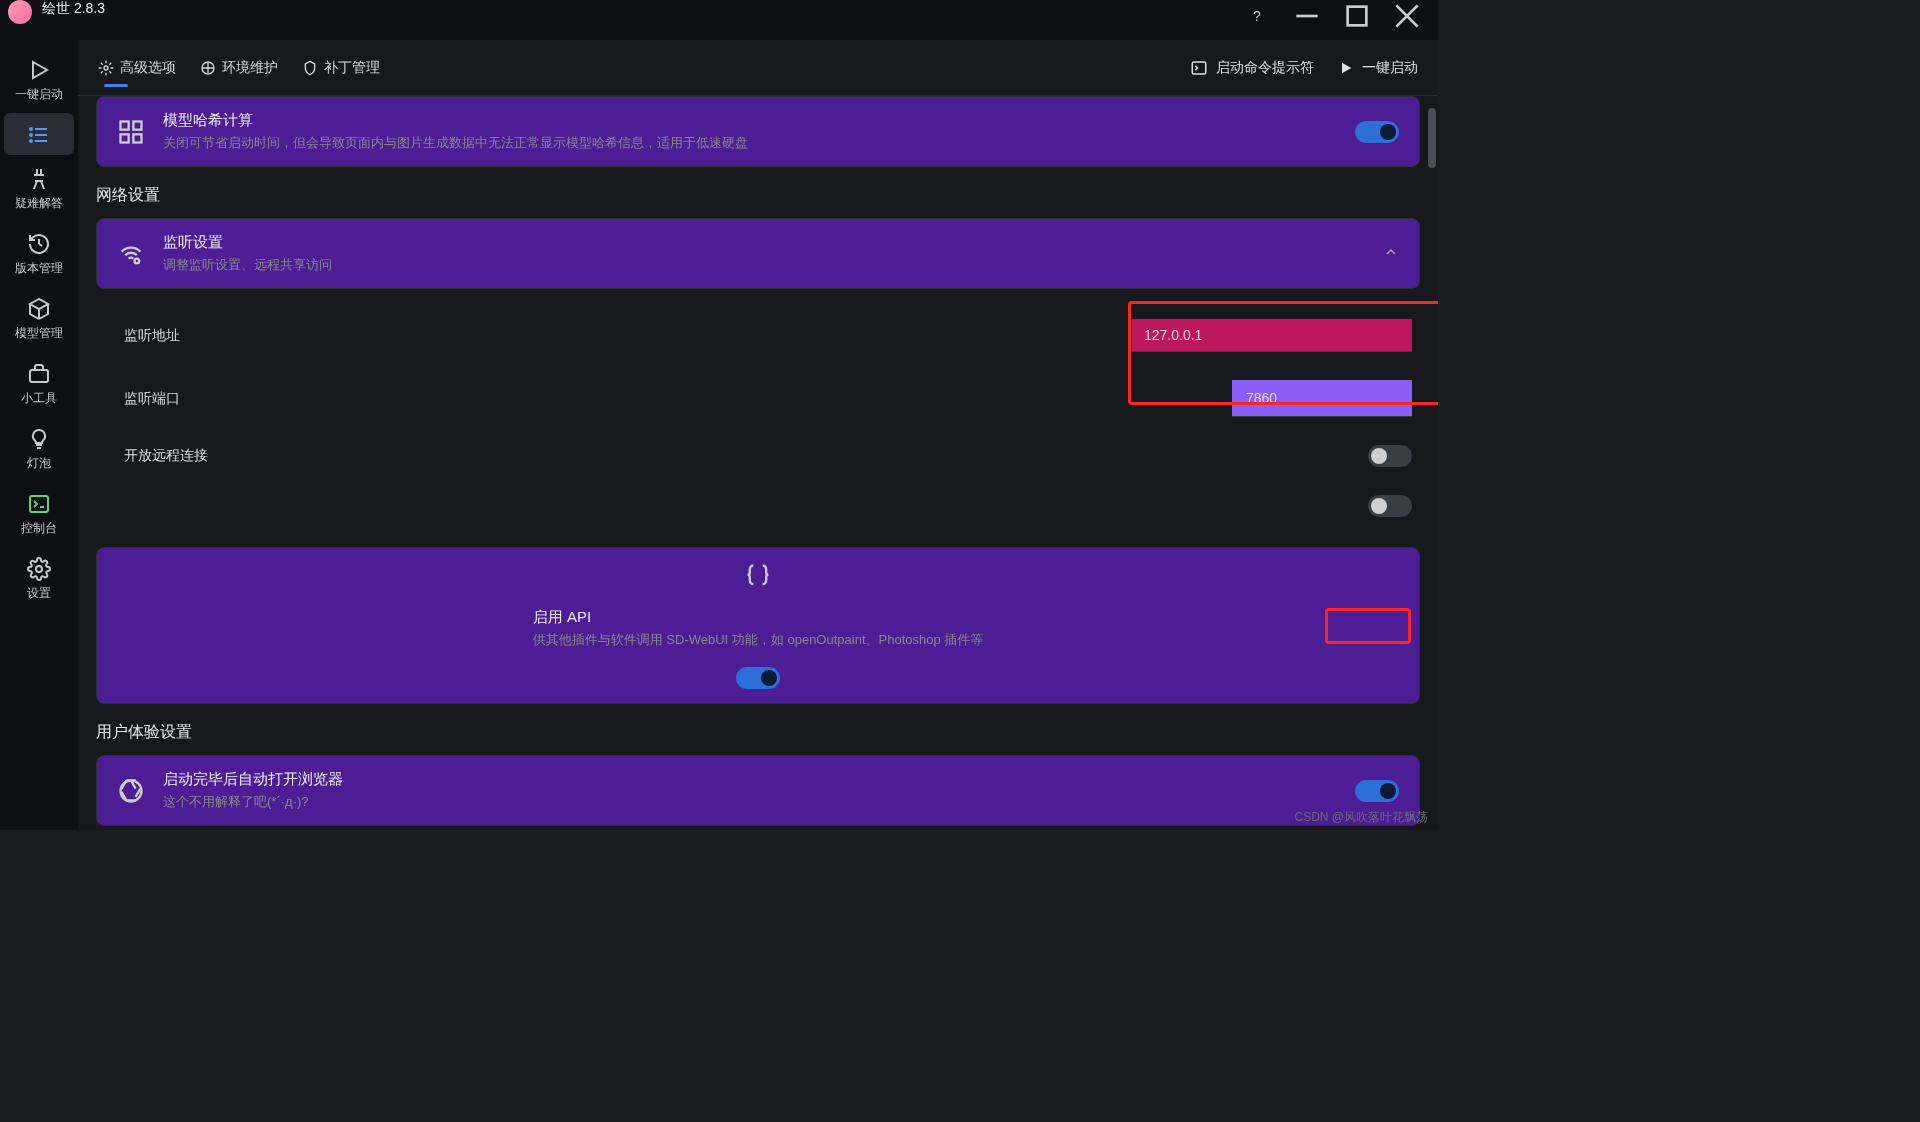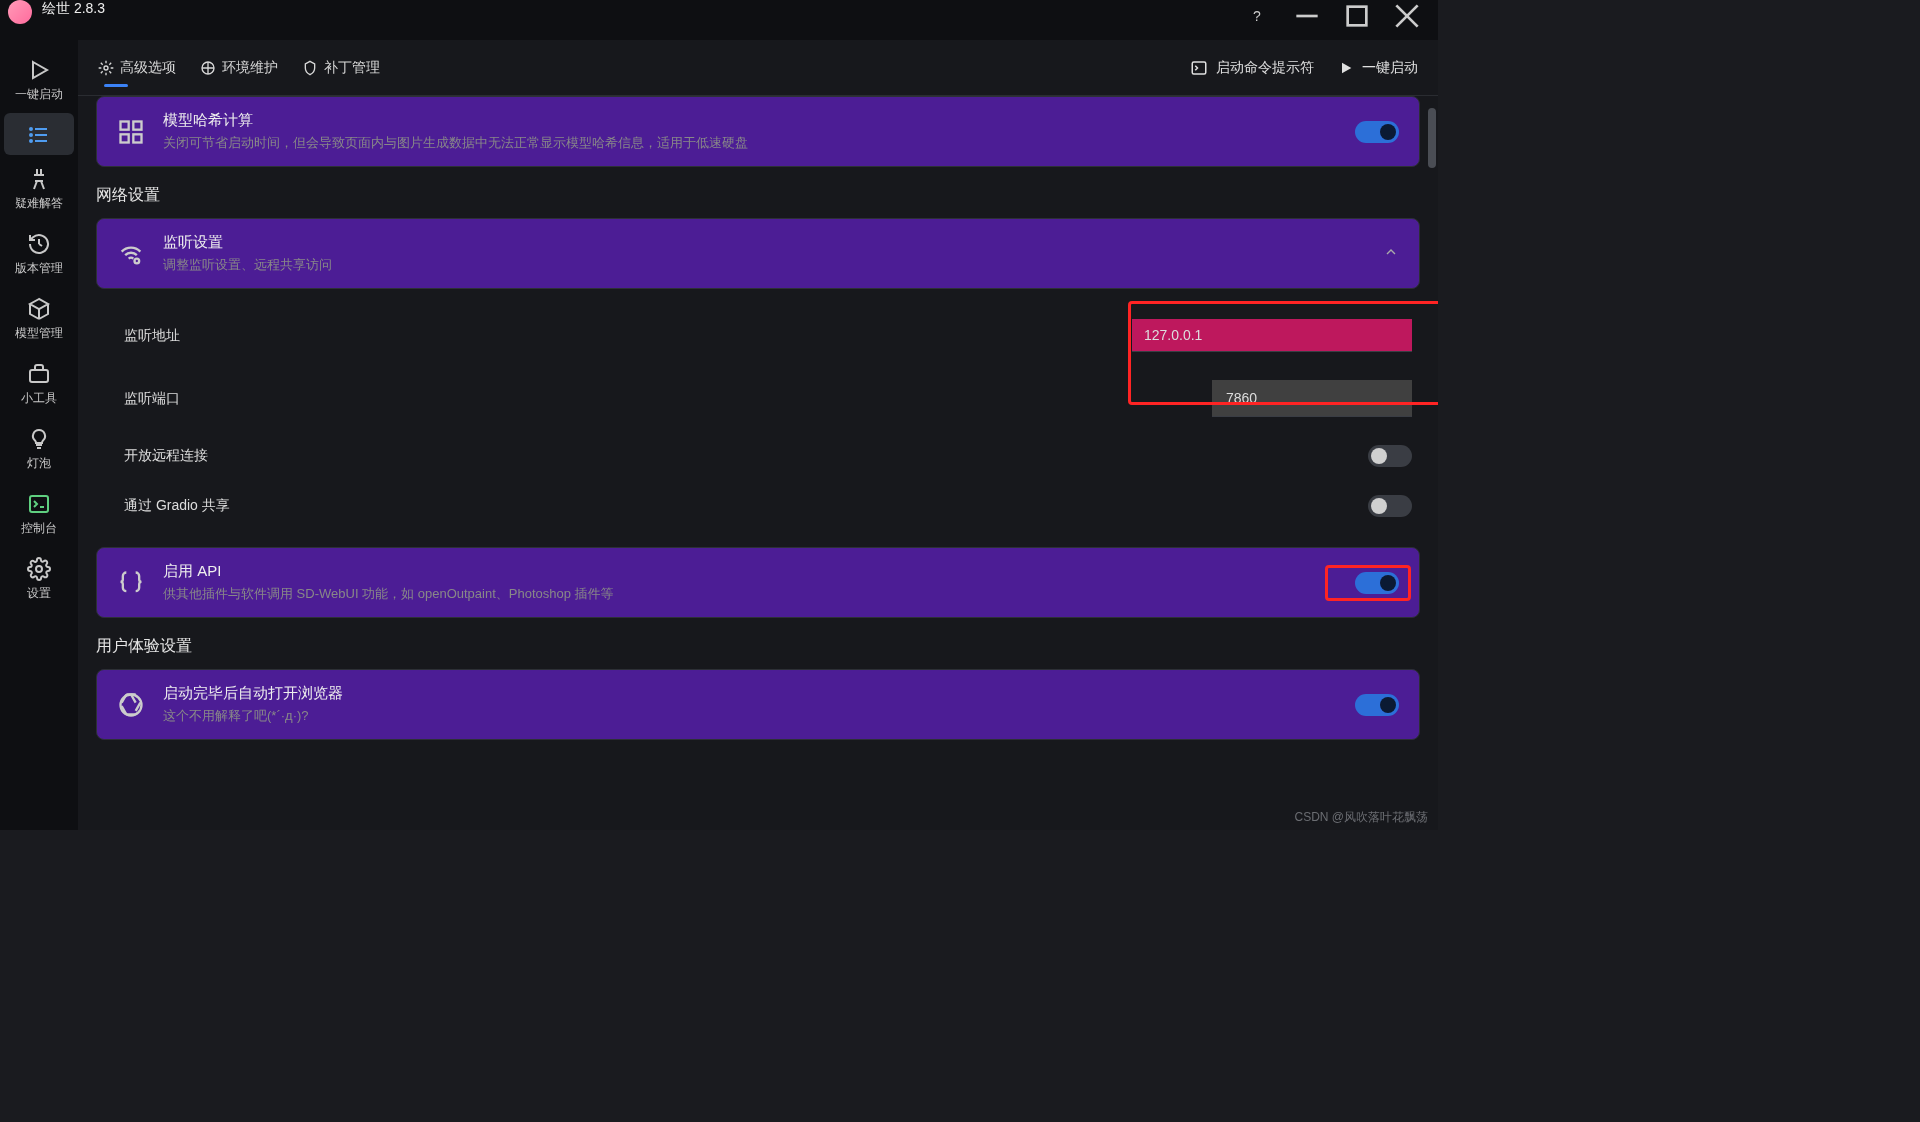--- a/index.html
+++ b/index.html
@@ -115,22 +115,22 @@
   width: 280px;
   background: #be185d;
   border: none;
   border-bottom: 1px solid #3a3d44;
   color: #ddd;
   padding: 8px 12px;
   font-size: 14px;
   outline: none;
 }
 .number-input-wrap {
-  width: 200px;
-  background: #404040;
+  width: 180px;
+  background: #8b5cf6;
   border-bottom: 1px solid #3a3d44;
   display: flex; align-items: center;
   padding: 6px 8px 6px 14px;
   margin-left: 24px;
 }
 .number-input-wrap input {
   flex: 1; background: transparent; border: none; color: #ddd;
   font-size: 14px; outline: none;
 }
 .stepper-btn { width: 24px; height: 24px; color: #aaa; cursor: pointer; display:flex;align-items:center;justify-content:center;}
@@ -375,26 +375,25 @@
                   <polyline points="6 9 12 15 18 9"></polyline>
                 </svg>
               </span>
           </div>
         </div>
         <div class="field-row">
           <span class="label">开放远程连接</span>
           <div class="toggle"></div>
         </div>
         <div class="field-row">
-          <span class="label">通过 Gradio 共享</span>
           <div class="toggle"></div>
         </div>
       </div>
 
-      <div class="card" style="position:relative;">
+      <div class="card" style="position:relative;flex-direction:column;">
         <div class="card-icon">
             <svg viewBox="0 0 24 24" fill="none" stroke="currentColor" stroke-width="2">
               <path d="M8 3a3 3 0 0 0-3 3v3a2 2 0 0 1-2 2 2 2 0 0 1 2 2v3a3 3 0 0 0 3 3M16 3a3 3 0 0 1 3 3v3a2 2 0 0 0 2 2 2 2 0 0 0-2 2v3a3 3 0 0 1-3 3"></path>
             </svg>
           </div>
         <div class="card-text">
           <div class="card-title">启用 API</div>
           <div class="card-desc">供其他插件与软件调用 SD-WebUI 功能，如 openOutpaint、Photoshop 插件等</div>
         </div>
         <div class="highlight-red" style="position:absolute;right:8px;top:50%;transform:translateY(-50%);width:86px;height:36px;"></div>

